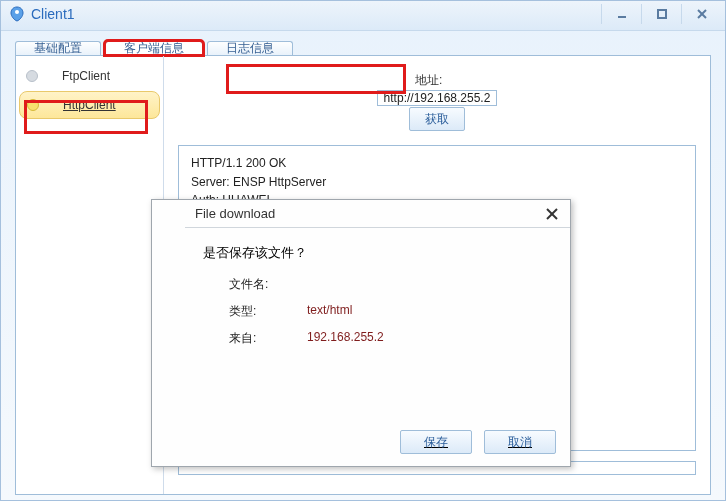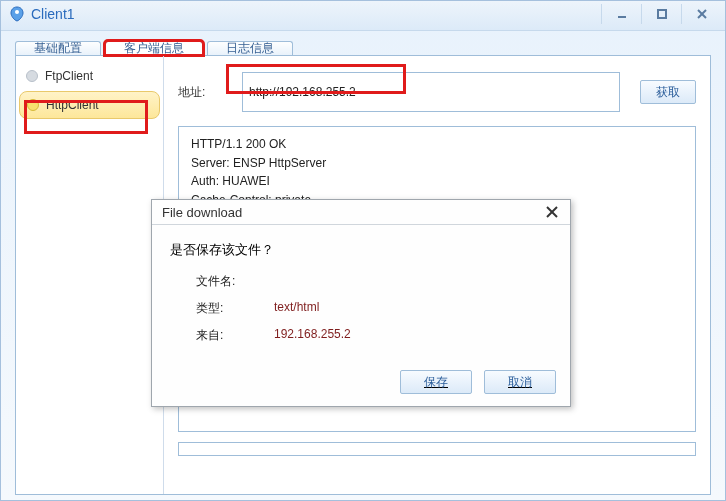--- a/index.html
+++ b/index.html
@@ -62,39 +62,40 @@
       display: flex;
     }
     .sidebar {
       width: 148px;
       border-right: 1px solid #cfdceb;
       padding-top: 6px;
     }
     .side-item {
       display: flex; align-items: center;
       height: 28px; padding: 0 10px;
-      gap: 7px; color: #333; cursor: pointer;
+      gap: 24px; color: #333; cursor: pointer;
     }
     .side-item.selected {
       background: linear-gradient(to bottom, #fff3c8, #fde79a);
       border: 1px solid #e9c96b;
       border-radius: 8px;
       margin: 1px 3px;
       padding: 0 7px;
+      text-decoration: underline;
     }
     .dot { width: 12px; height: 12px; border-radius: 50%; }
     .dot.gray { background: #d6dbe1; border: 1px solid #b8c0ca; }
     .dot.yellow { background: #f7e06e; border: 1px solid #d6b93a; }
     .sidebar-hl {
       position: absolute; left: 23px; top: 99px; width: 124px; height: 34px;
       border: 3px solid #e01b1b; pointer-events: none;
     }
 
     .main { flex: 1; padding: 16px 14px 12px 14px; position: relative; }
-    .row-addr { display: flex; align-items: center; gap: 20px; }
+    .row-addr { display: flex; align-items: center; gap: 1px; flex-direction: column; }
     .lbl { color: #333; width: 44px; }
     .addr-input {
       flex: 1;
       height: 40px; border: 1px solid #9fbdd9; background: #fff;
       padding: 0 6px; color: #222; font-size: 12px;
       display: flex; align-items: center;
     }
     .addr-hl {
       position: absolute; border: 3px solid #e01b1b;
       pointer-events: none;
@@ -124,25 +125,25 @@
     .smallbox {
       margin-top: 10px;
       border: 1px solid #9fbdd9;
       height: 14px;
     }
 
     
     .modal {
       position: absolute;
       left: 150px; top: 198px;
-      width: 420px; height: 208px;
+      width: 420px; height: 268px;
       background: #fefefe;
       border: 1px solid #9fa6ad;
       box-shadow: 2px 2px 6px rgba(0,0,0,0.25);
-      display: flex; flex-direction: column;
+      display: flex; flex-direction: column; padding-left: 33px;
     }
     .modal-title {
       height: 28px;
       display: flex; align-items: center;
       padding: 0 8px 0 10px;
       border-bottom: 1px solid #d0d6dc;
       color: #333; font-size: 13px;
     }
     .modal-title .spacer { flex: 1; }
     .close-x { width: 20px; height: 20px; display: inline-flex; align-items:center; justify-content:center; cursor:pointer; }

